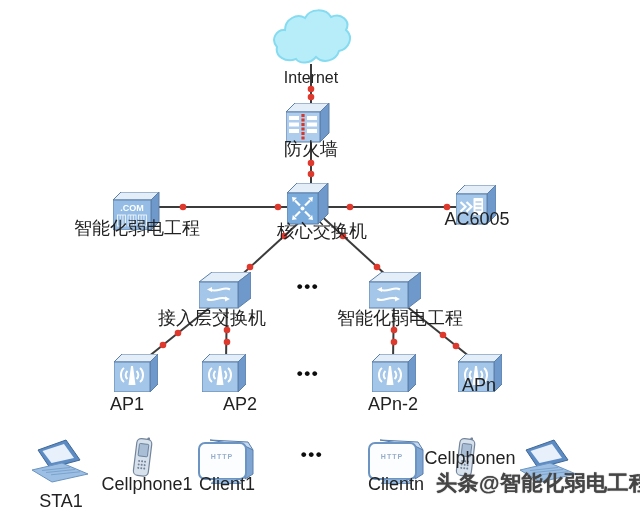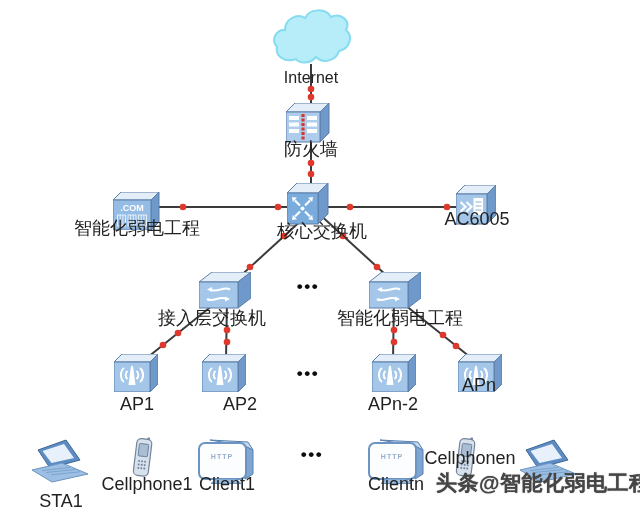--- a/index.html
+++ b/index.html
@@ -198,21 +198,21 @@
     <rect x="0" y="8" width="36" height="30" fill="#a3c6e9" stroke="#5c7fa8" stroke-width="1"></rect>
     <polygon points="17,12 19,12 21.5,31 14.5,31" fill="#ffffff"></polygon>
     <g stroke="#ffffff" stroke-width="2" fill="none">
       <path d="M10,14 C6,17 6,25 10,28"></path>
         <path d="M13.5,17 C11,19 11,23 13.5,25"></path>
       <path d="M26,14 C30,17 30,25 26,28"></path>
         <path d="M22.5,17 C25,19 25,23 22.5,25"></path>
     </g>
   </svg>
 </div>
-<div class="lbl" style="left:137px;top:397px">AP1</div>
+<div class="lbl" style="left:127px;top:397px">AP1</div>
 
 <div class="node" style="left:202px;top:354px">
   <svg width="44" height="38">
     <polygon points="0,8 8,0 44,0 36,8" fill="#e4eef9" stroke="#5c7fa8" stroke-width="1"></polygon>
     <polygon points="36,8 44,0 44,30 36,38" fill="#6e99ca" stroke="#5c7fa8" stroke-width="1"></polygon>
     <rect x="0" y="8" width="36" height="30" fill="#a3c6e9" stroke="#5c7fa8" stroke-width="1"></rect>
     <polygon points="17,12 19,12 21.5,31 14.5,31" fill="#ffffff"></polygon>
     <g stroke="#ffffff" stroke-width="2" fill="none">
       <path d="M10,14 C6,17 6,25 10,28"></path>
         <path d="M13.5,17 C11,19 11,23 13.5,25"></path>

